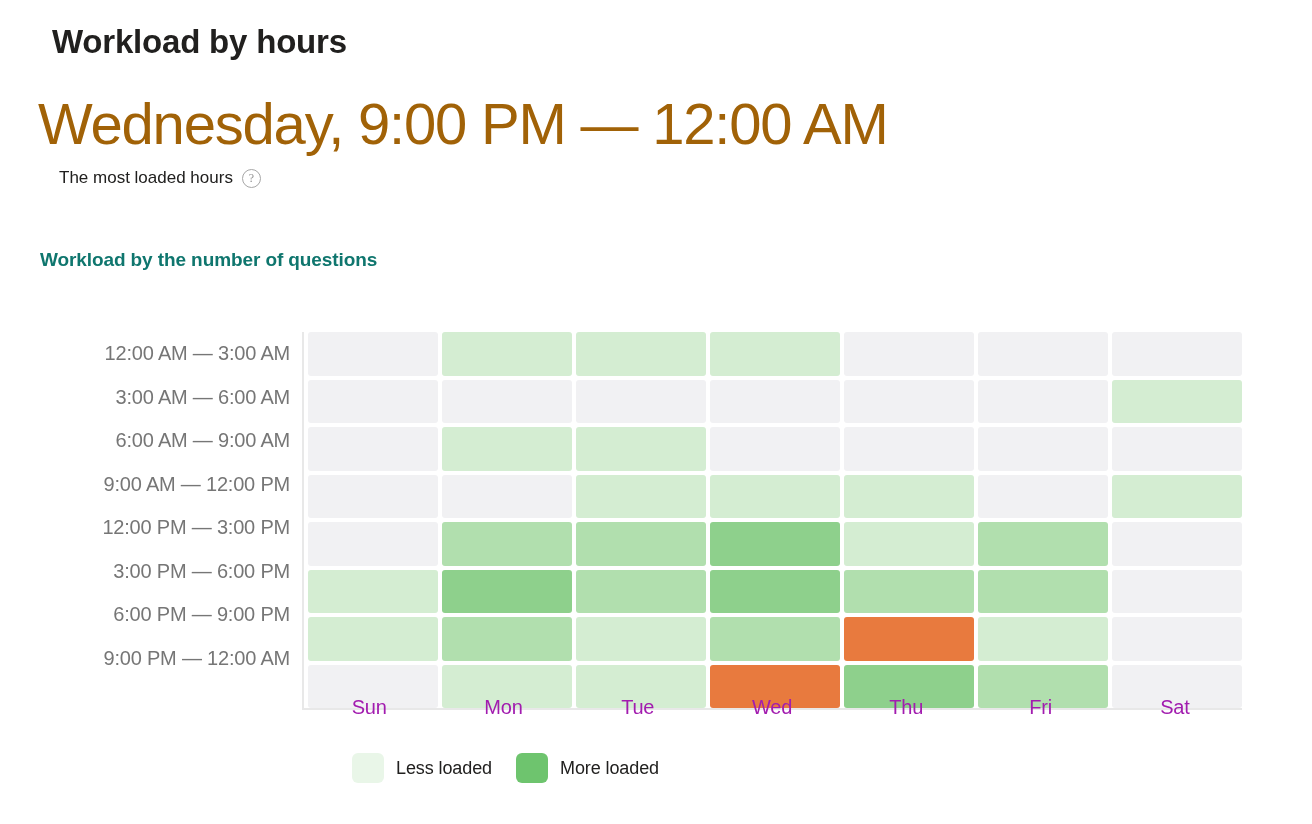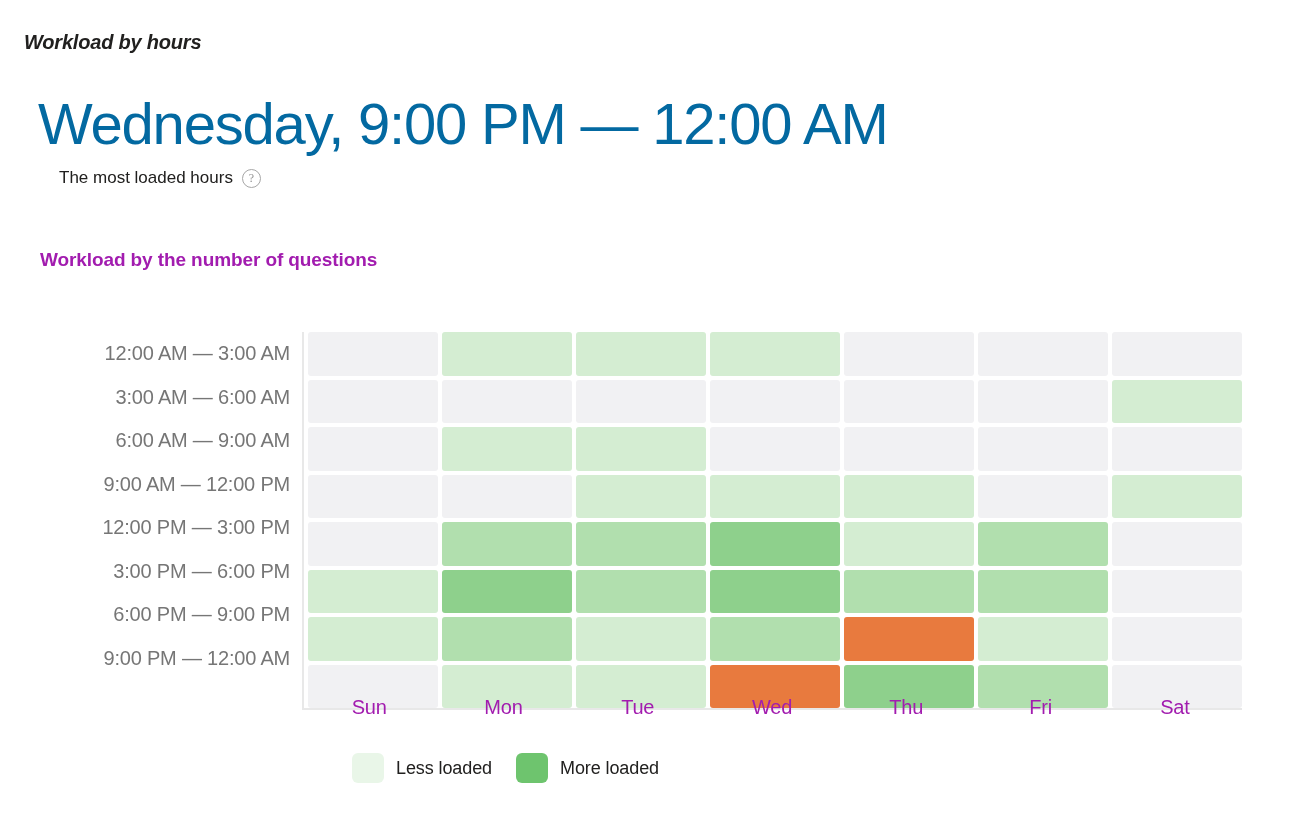--- a/index.html
+++ b/index.html
@@ -8,28 +8,28 @@
     width: 1312px; height: 824px;
     background: #ffffff;
     font-family: "Liberation Sans", "DejaVu Sans", sans-serif;
     color: #21201f;
     -webkit-font-smoothing: antialiased;
   }
   .page { position: relative; width: 1312px; height: 824px; overflow: hidden; }
 
   
   .hdr-eyebrow {
-    position: absolute; left: 24px; top: 25px;
-    font-size: 20px; font-weight: 700; letter-spacing: -0.2px;
-    color: #21201f; line-height: 34px; white-space: nowrap; font-style: italic;
+    position: absolute; left: 52px; top: 25px;
+    font-size: 33px; font-weight: 700; letter-spacing: -0.2px;
+    color: #21201f; line-height: 34px; white-space: nowrap;
   }
   .hdr-title {
     position: absolute; left: 38px; top: 88px;
     font-size: 58px; font-weight: 400; letter-spacing: -1.2px;
-    color: #0369a1; line-height: 72px; white-space: nowrap;
+    color: #a16207; line-height: 72px; white-space: nowrap;
   }
   .hdr-sub-wrap {
     position: absolute; left: 40px; top: 166px;
     display: flex; align-items: center; gap: 9px; margin-left: 19px;
   }
   .hdr-sub {
     font-size: 17px; font-weight: 400; color: #21201f;
     line-height: 24px; white-space: nowrap;
   }
   .help-icon {
@@ -37,21 +37,21 @@
     border: 1.4px solid #a6a6a6; color: #8d8d8d;
     font-size: 12px; line-height: 16px; text-align: center;
     display: flex; align-items: center; justify-content: center;
     font-family: "Liberation Serif", serif;
     cursor: pointer; flex: 0 0 auto;
   }
 
   .section-title {
     position: absolute; left: 40px; top: 247px;
     font-size: 19px; font-weight: 700; letter-spacing: -0.1px;
-    color: #a21caf; line-height: 26px; white-space: nowrap;
+    color: #0f766e; line-height: 26px; white-space: nowrap;
   }
 
   
   .chart { position: absolute; left: 0; top: 332px; width: 1312px; }
 
   .chart-body { position: relative; display: flex; }
 
   .ylabels {
     width: 302px; flex: 0 0 302px;
     display: flex; flex-direction: column;

